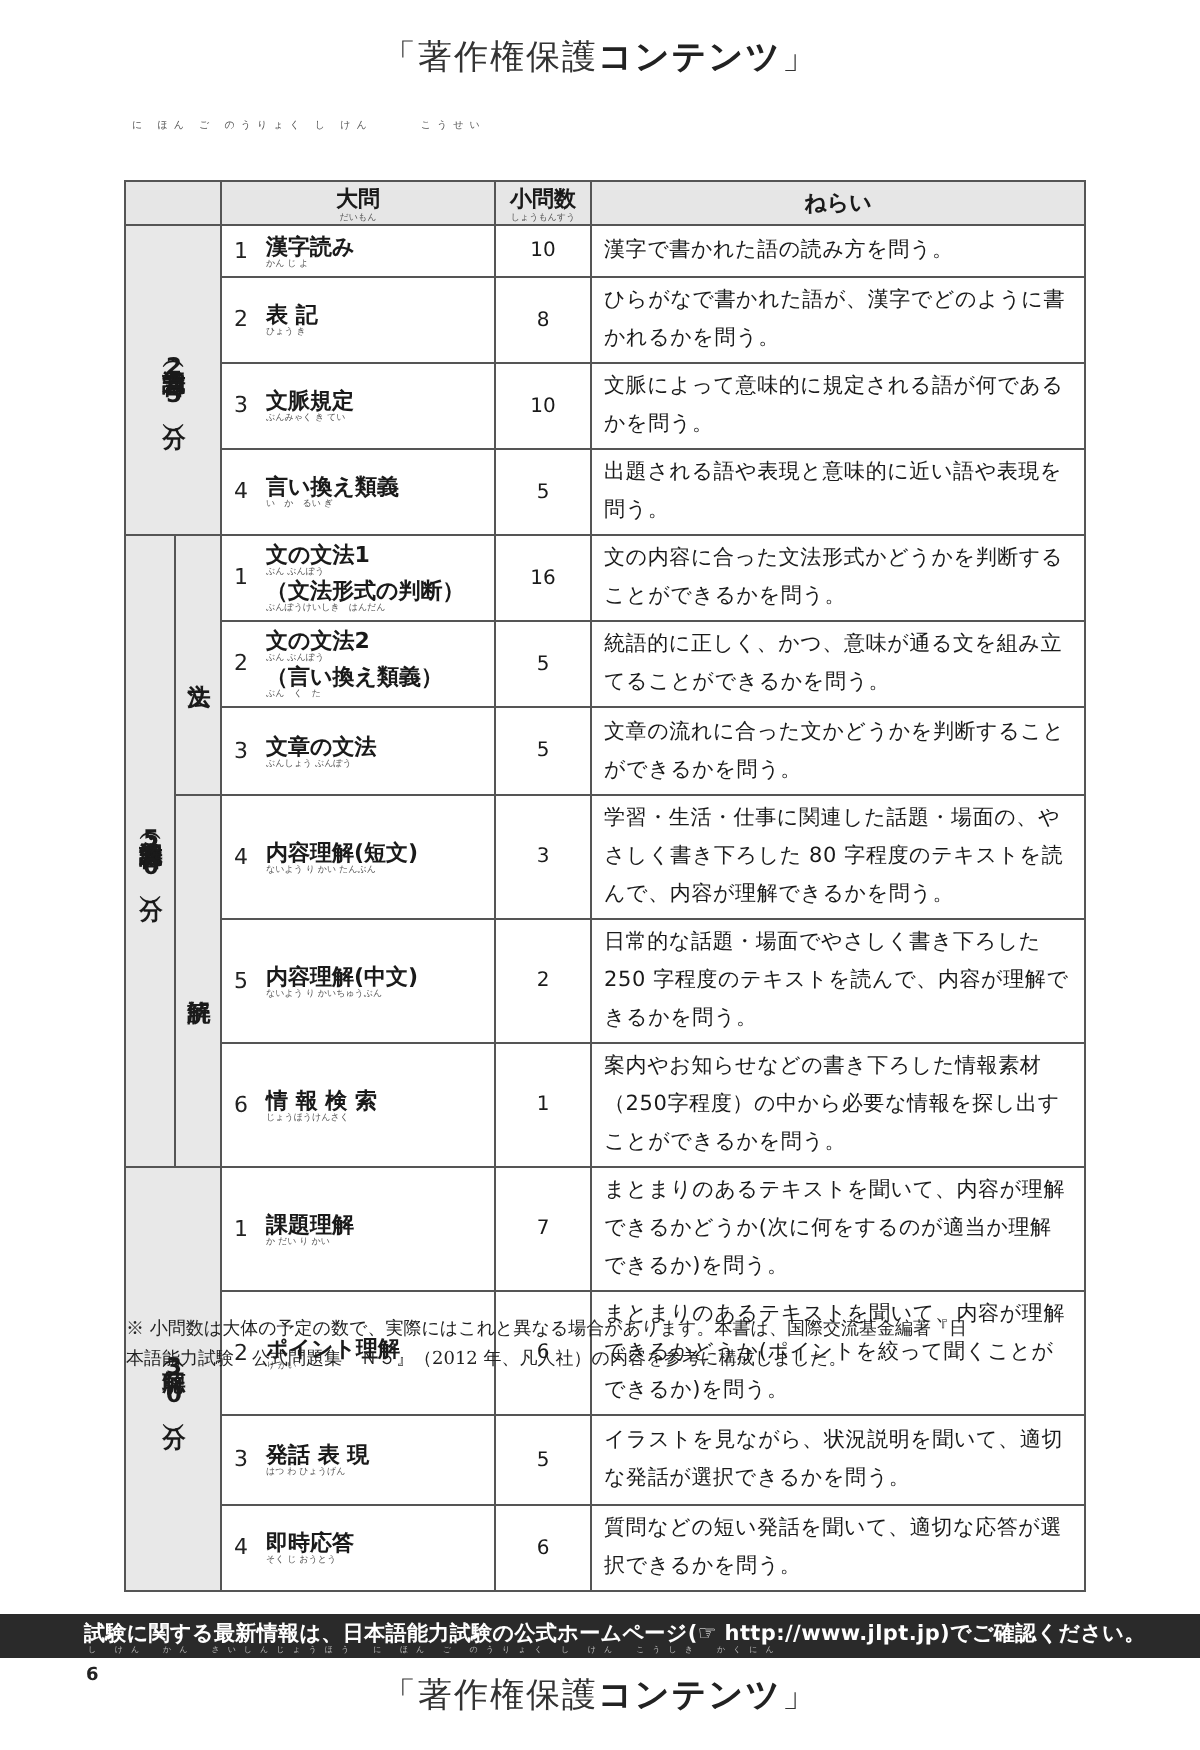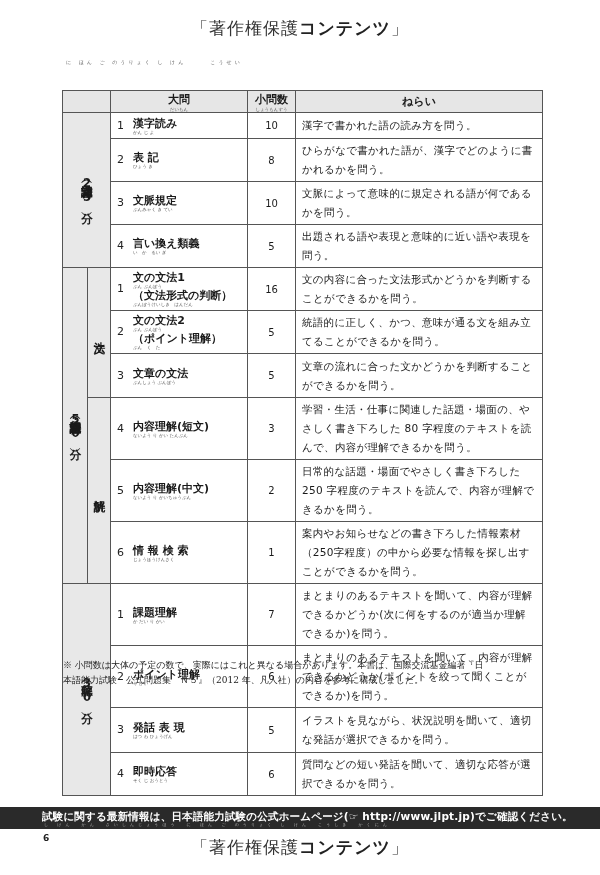--- a/index.html
+++ b/index.html
@@ -109,21 +109,21 @@
     </tr>
 
     <tr style="height:40px">
       <td rowspan="6" class="section">言語知識・読解（50分）</td>
       <td rowspan="3" class="sub">文法</td>
       <td class="item"><span class="num">1</span><span class="name"><span>文の文法1</span><span class="ruby">ぶん ぶんぽう</span><span>（文法形式の判断）</span><span class="ruby">ぶんぽうけいしき　はんだん</span></span></td>
       <td class="count">16</td>
       <td class="aim">文の内容に合った文法形式かどうかを判断することができるかを問う。</td>
     </tr>
     <tr style="height:42px">
-      <td class="item"><span class="num">2</span><span class="name"><span>文の文法2</span><span class="ruby">ぶん ぶんぽう</span><span>（ポイント理解）</span><span class="ruby">ぶん　く　た</span></span></td>
+      <td class="item"><span class="num">2</span><span class="name"><span>文の文法2</span><span class="ruby">ぶん ぶんぽう</span><span>（言い換え類義）</span><span class="ruby">ぶん　く　た</span></span></td>
       <td class="count">5</td>
       <td class="aim">統語的に正しく、かつ、意味が通る文を組み立てることができるかを問う。</td>
     </tr>
     <tr style="height:44px">
       <td class="item"><span class="num">3</span><span class="name"><span>文章の文法</span><span class="ruby">ぶんしょう ぶんぽう</span></span></td>
       <td class="count">5</td>
       <td class="aim">文章の流れに合った文かどうかを判断することができるかを問う。</td>
     </tr>
 
     <tr style="height:62px">

